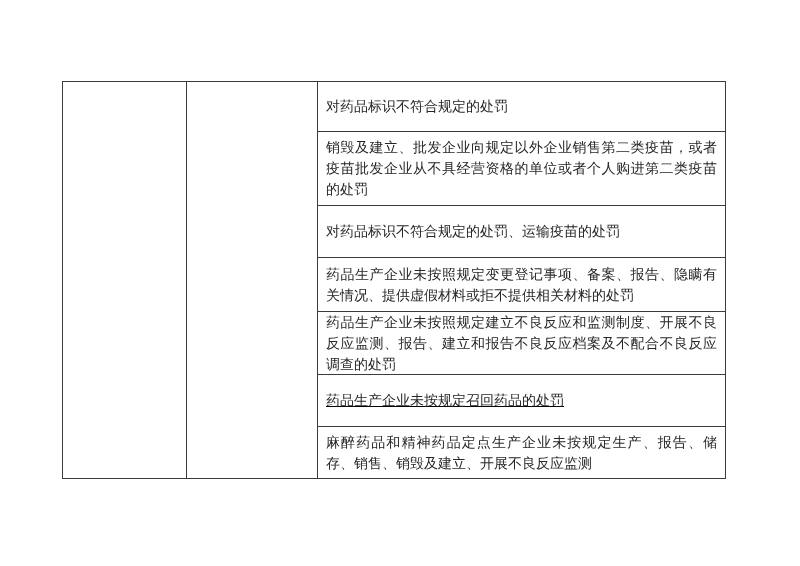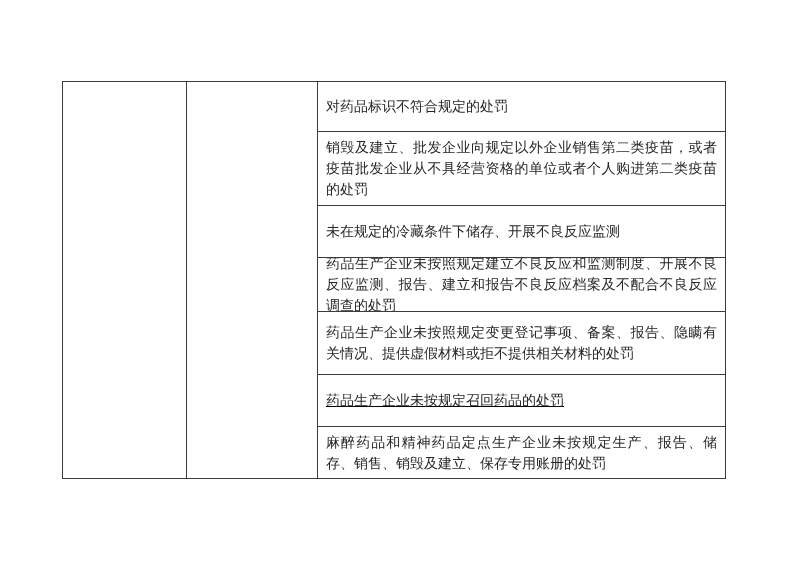--- a/index.html
+++ b/index.html
@@ -87,29 +87,29 @@
     <div class="col col-left"></div>
     <div class="col col-middle"></div>
     <div class="col col-penalties" id="col-penalties">
         <div class="t-row">
           <span>对药品标识不符合规定的处罚</span>
         </div>
         <div class="t-row">
           <span>销毁及建立、批发企业向规定以外企业销售第二类疫苗，或者疫苗批发企业从不具经营资格的单位或者个人购进第二类疫苗的处罚</span>
         </div>
         <div class="t-row">
-          <span>未在规定的冷藏条件下储存、开展不良反应监测</span>
+          <span>对药品标识不符合规定的处罚、运输疫苗的处罚</span>
+        </div>
+        <div class="t-row">
+          <span>药品生产企业未按照规定变更登记事项、备案、报告、隐瞒有关情况、提供虚假材料或拒不提供相关材料的处罚</span>
         </div>
         <div class="t-row">
           <span>药品生产企业未按照规定建立不良反应和监测制度、开展不良反应监测、报告、建立和报告不良反应档案及不配合不良反应调查的处罚</span>
         </div>
         <div class="t-row">
-          <span>药品生产企业未按照规定变更登记事项、备案、报告、隐瞒有关情况、提供虚假材料或拒不提供相关材料的处罚</span>
-        </div>
-        <div class="t-row">
           <span>药品生产企业未按规定召回药品的处罚</span>
         </div>
         <div class="t-row">
-          <span>麻醉药品和精神药品定点生产企业未按规定生产、报告、储存、销售、销毁及建立、保存专用账册的处罚</span>
+          <span>麻醉药品和精神药品定点生产企业未按规定生产、报告、储存、销售、销毁及建立、开展不良反应监测</span>
         </div>
       </div>
   </div>
 </div>
 
 </body></html>

